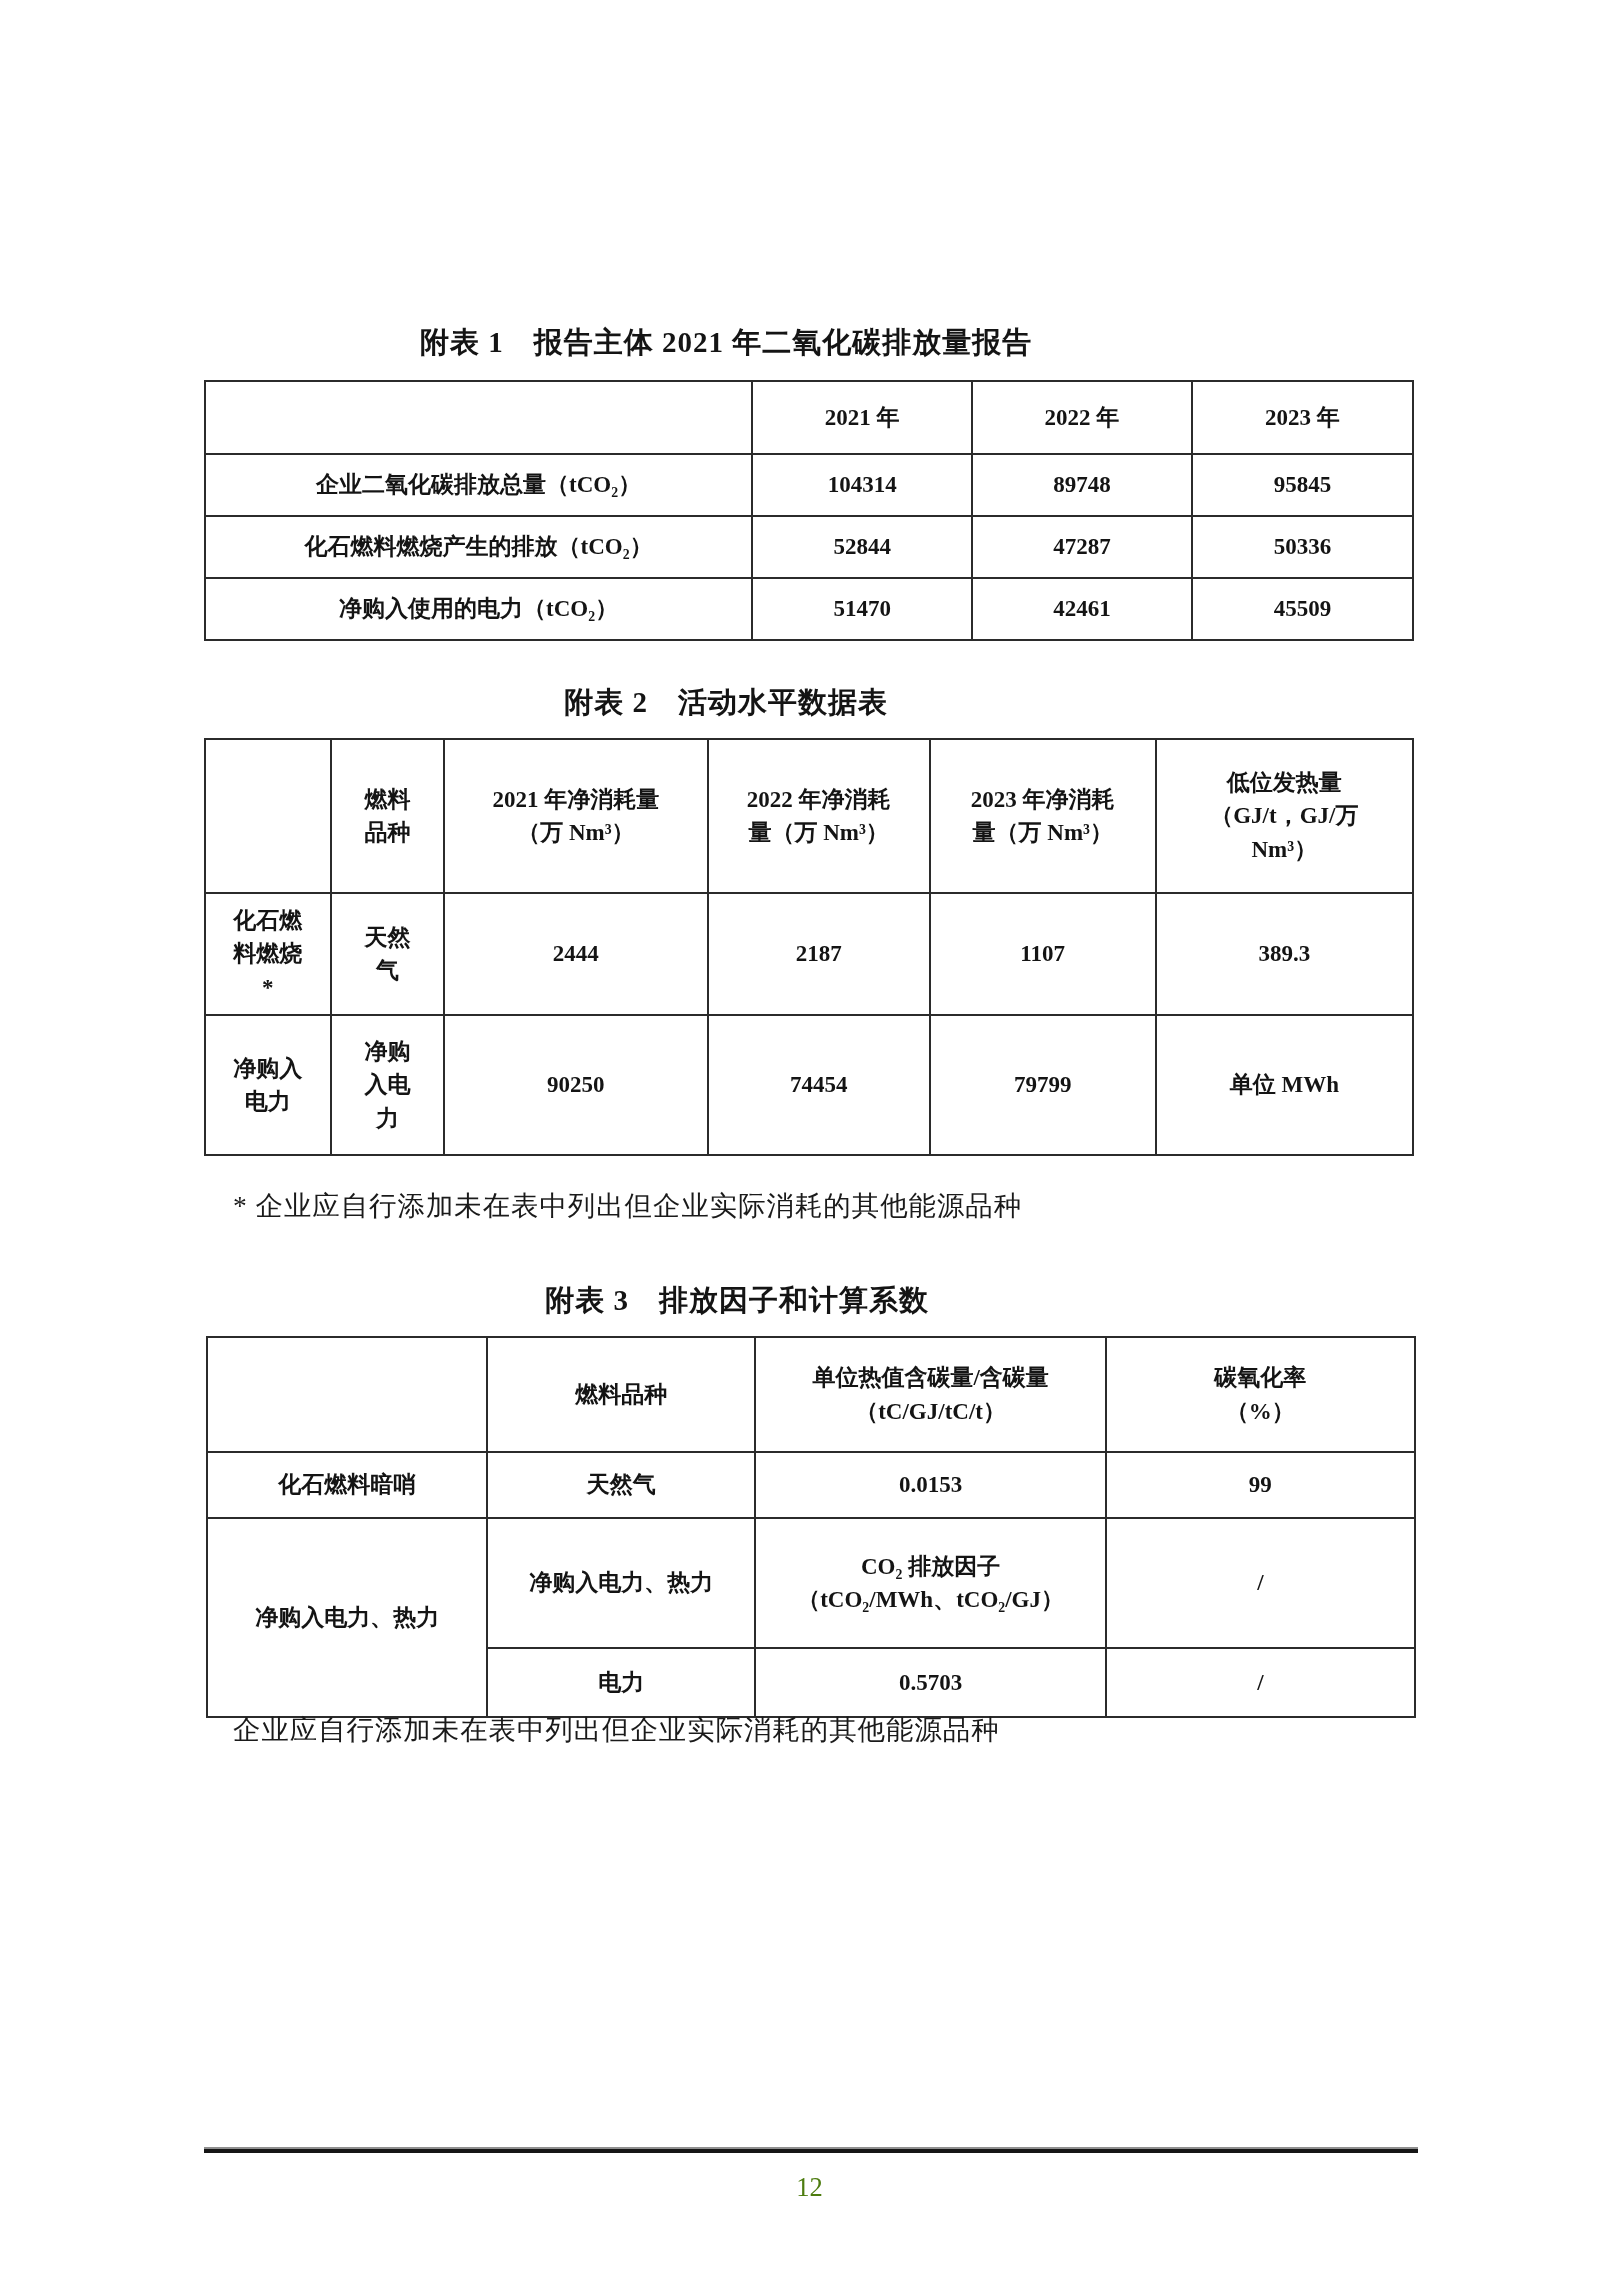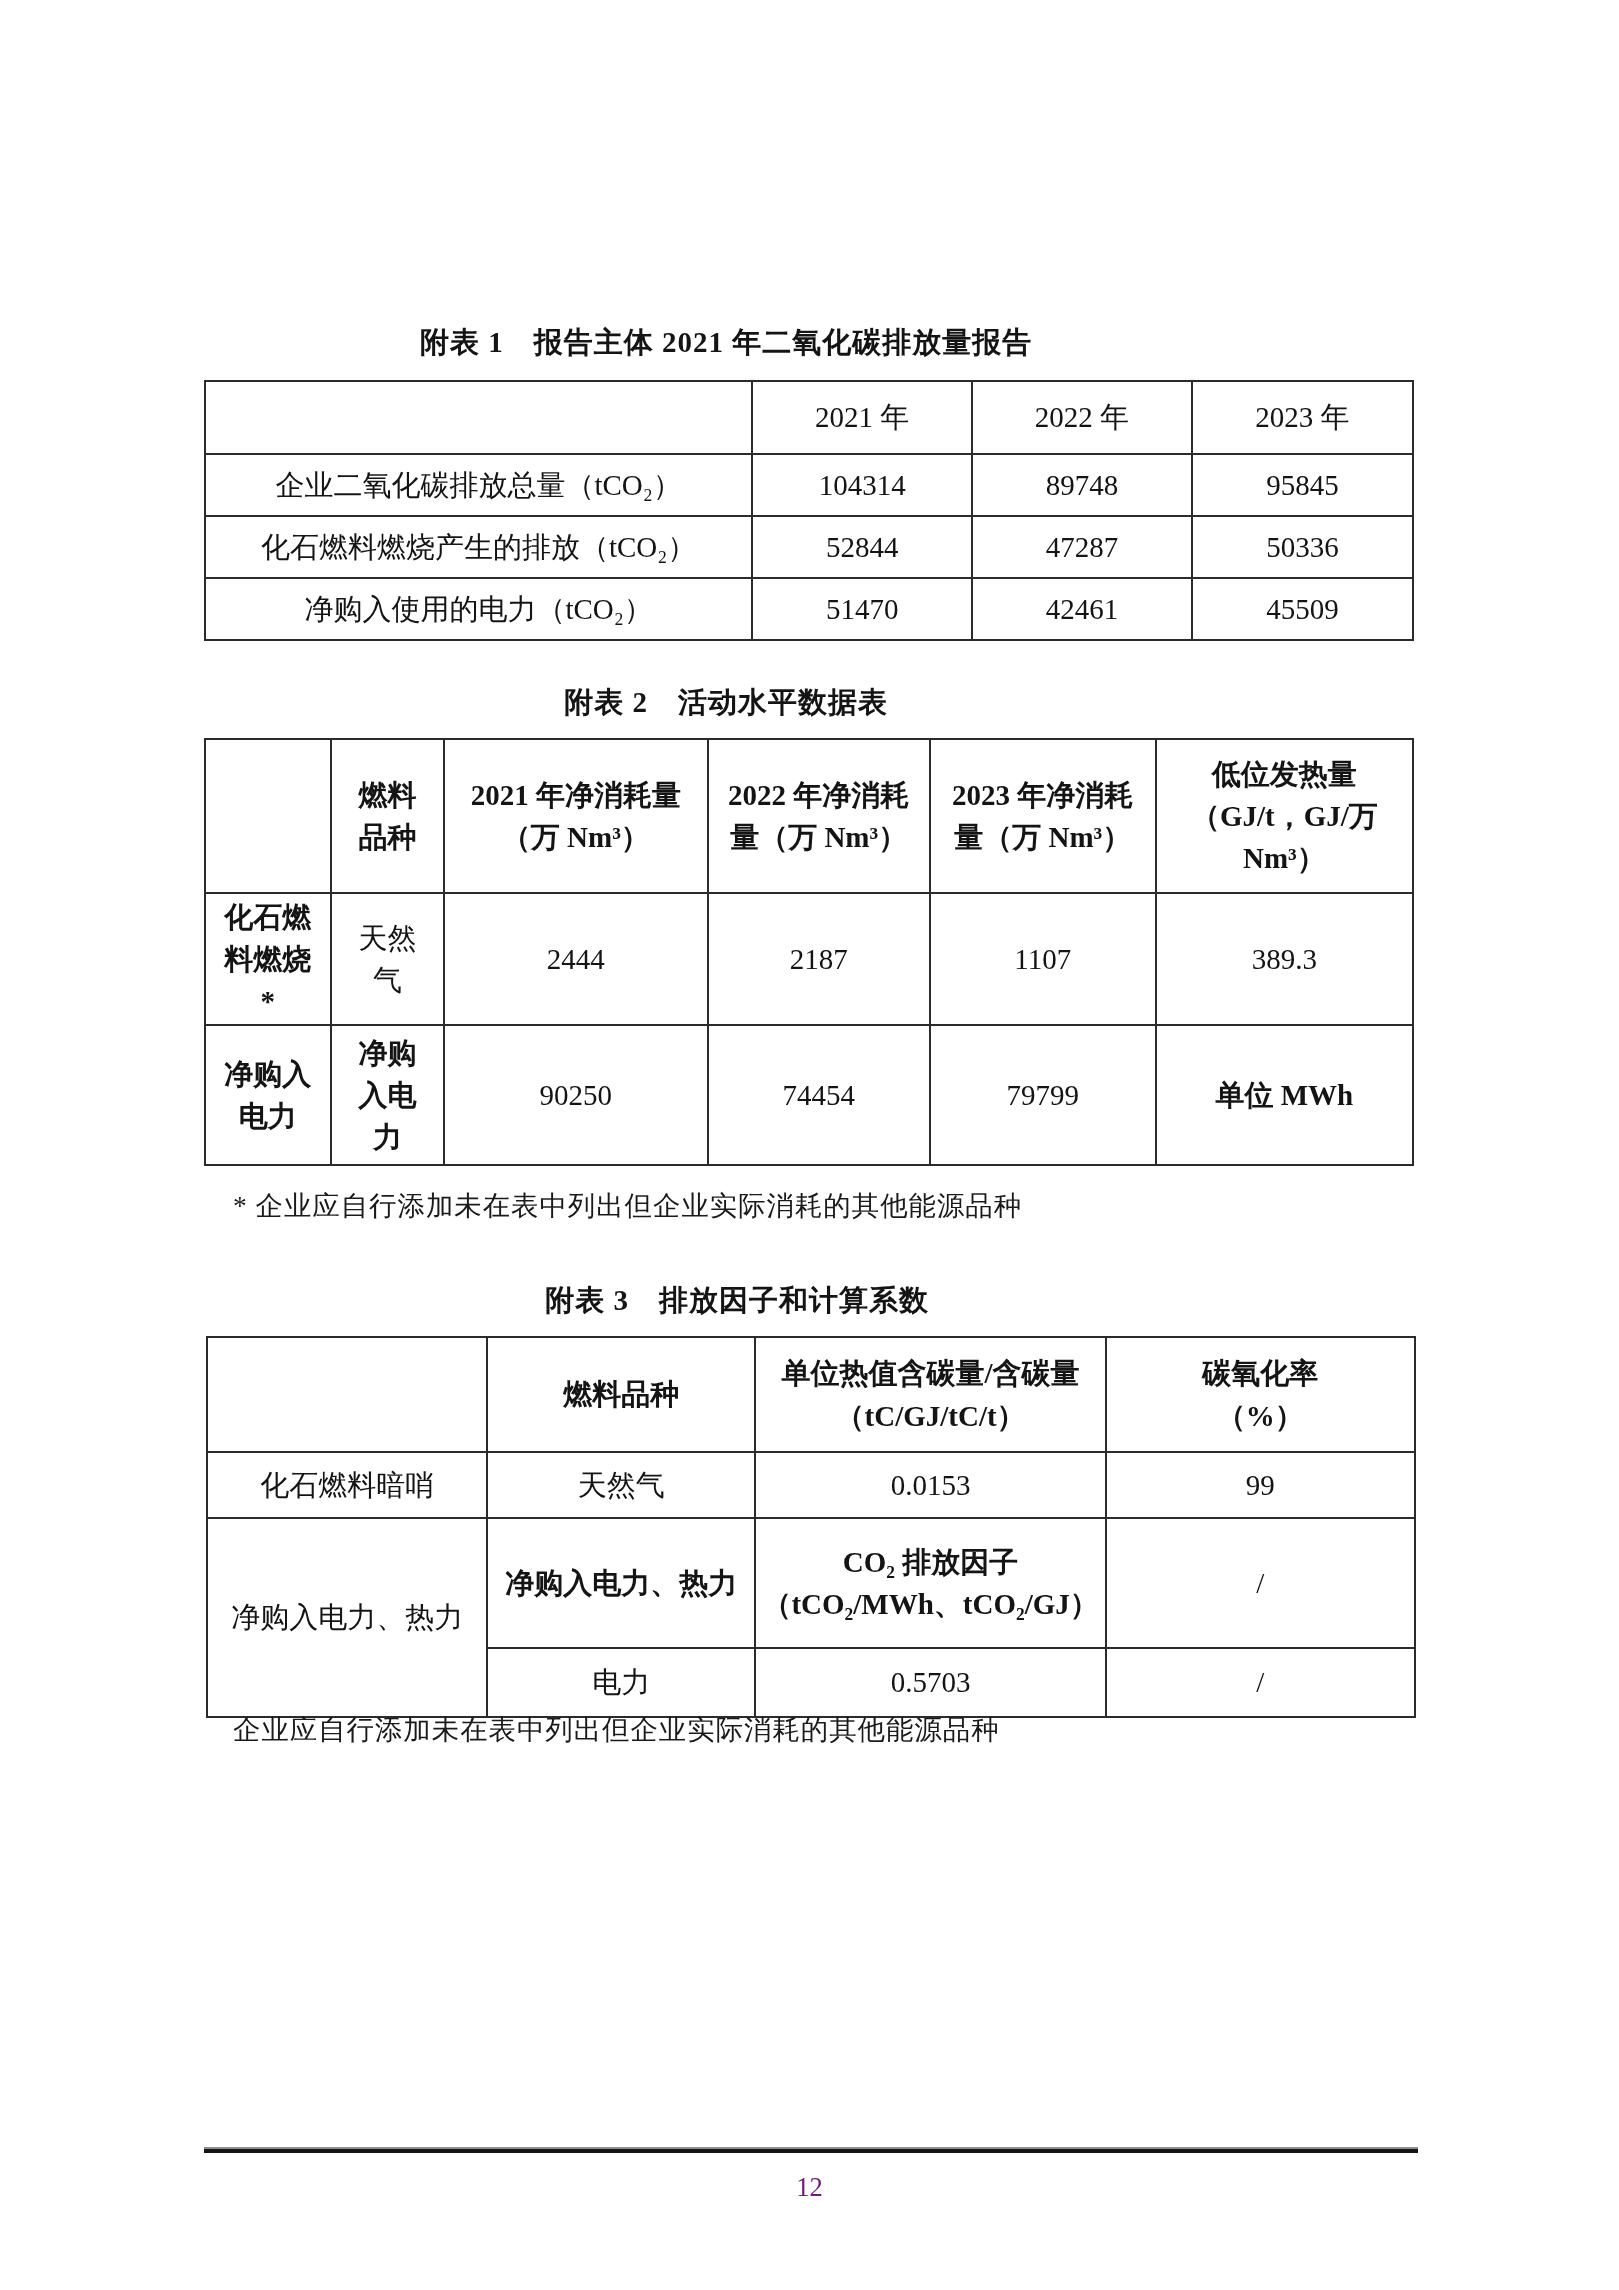--- a/index.html
+++ b/index.html
@@ -13,24 +13,25 @@
   .tbl-title{
     position:absolute;left:0;width:1452px;text-align:center;
     font-weight:bold;font-size:29px;letter-spacing:1px;
   }
   table.tbl{
     border-collapse:collapse;table-layout:fixed;width:1210px;
   }
   table.tbl td{
     border:2px solid #2b2b2b;
     text-align:center;vertical-align:middle;
-    font-size:29px;line-height:1.45;
+    font-size:23px;line-height:1.45;
     white-space:pre-line;
     padding:2px 5.9px;
     overflow:hidden;
+    font-weight:bold;
   }
   .b{font-weight:bold;}
   
   .t1-head{height:73px;}
   .t1-row{height:62px;}
   
   .t2-head{height:154px;padding-left:20px;}
   .t2-r1{height:122px;}
   .t2-r2{height:140px;}
   .t2-r2 td{border-top-width:2.9px;border-top-color:#4a4a4a;}
@@ -40,21 +41,21 @@
   .t3-r2{height:130px;}
   .t3-r3{height:69px;}
   .note{
     position:absolute;font-size:27.4px;letter-spacing:1px;color:#1a1a1a;margin-left:19px;
   }
   .footer-rule{
     position:absolute;left:204px;width:1214px;height:3.9px;
     background:#151515;border-top:2px solid #8f8f8f;
   }
   .page-number{
-    position:absolute;left:0;width:1619px;text-align:center;font-size:26.5px;color:#701a75;
+    position:absolute;left:0;width:1619px;text-align:center;font-size:26.5px;color:#4d7c0f;
   }
 </style>
 </head>
 <body>
 
 <div class="page">
 
   <div class="tbl-title" style="top:323px;">附表 1　报告主体 2021 年二氧化碳排放量报告</div>
 
   <table class="tbl abs" style="top:380px;left:204px;">

